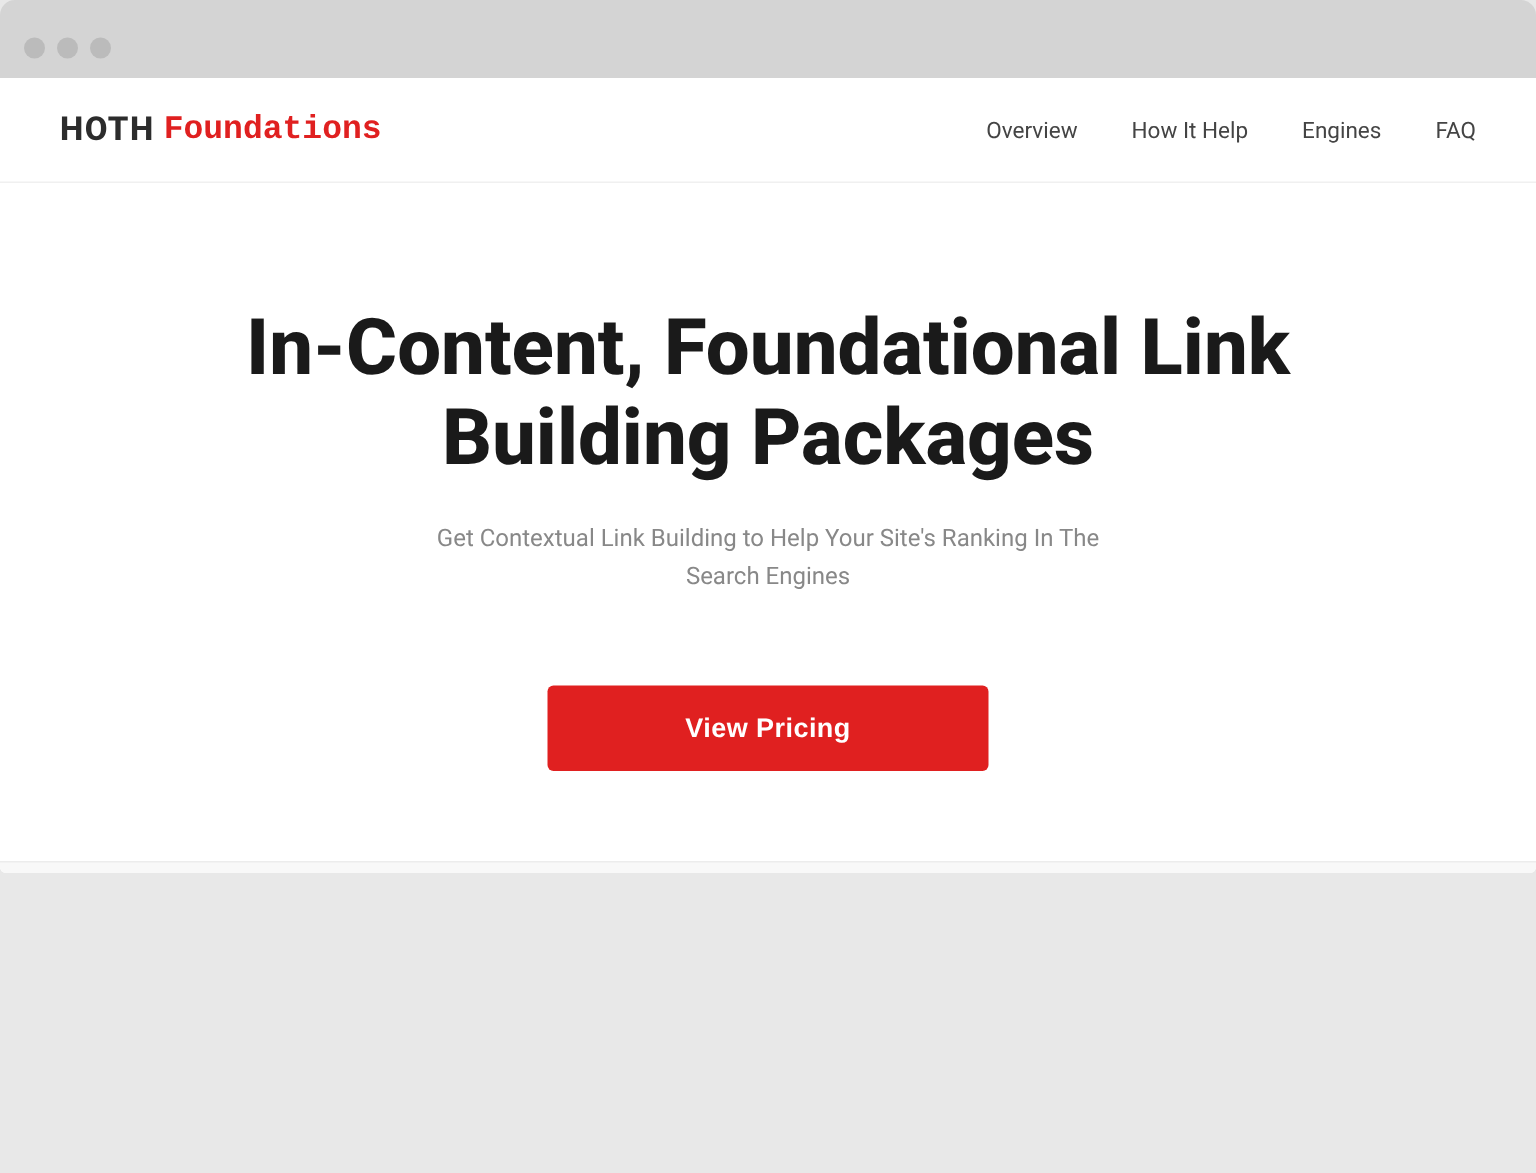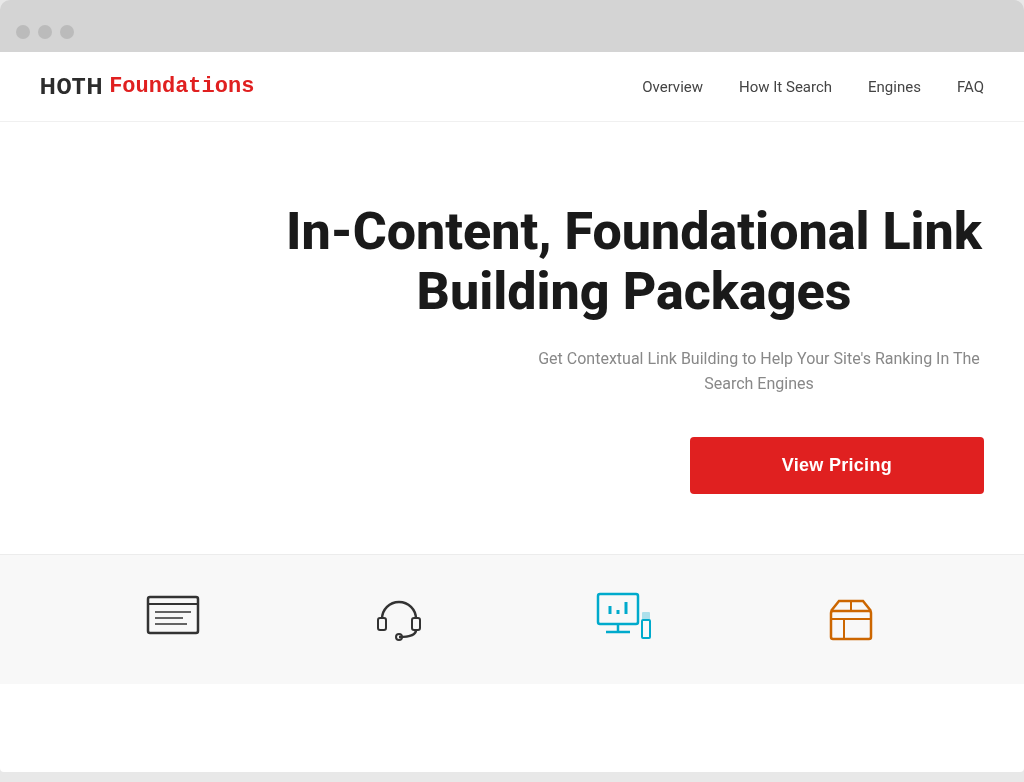--- a/index.html
+++ b/index.html
@@ -28,21 +28,21 @@
 
     .browser-dot {
       width: 14px;
       height: 14px;
       border-radius: 50%;
       background: #bbb;
     }
 
     .browser-content {
       background: #ffffff;
-      height: 720px;
+      height: 530px;
       border-radius: 0 0 4px 4px;
       overflow: hidden;
       position: relative;
     }
 
     
     .navbar {
       display: flex;
       align-items: center;
       justify-content: space-between;
@@ -85,42 +85,42 @@
       color: #444;
       text-decoration: none;
       font-weight: 400;
       cursor: pointer;
     }
 
     
     .hero {
       display: flex;
       flex-direction: column;
-      align-items: flex-end;
+      align-items: center;
       justify-content: center;
       padding: 80px 40px 60px;
       text-align: center;
       background: #fff;
     }
 
     .hero-title {
       font-size: 52px;
       font-weight: 800;
       color: #1a1a1a;
       line-height: 1.15;
       max-width: 700px;
       margin-bottom: 24px;
     }
 
     .hero-subtitle {
       font-size: 16px;
       color: #888;
       max-width: 450px;
       line-height: 1.6;
-      margin-bottom: 40px;
+      margin-bottom: 60px;
     }
 
     .hero-button {
       background: #e02020;
       color: #fff;
       border: none;
       padding: 18px 92px;
       font-size: 18px;
       font-weight: 600;
       border-radius: 4px;
@@ -166,21 +166,21 @@
 
 <div class="browser-content">
 
   <nav class="navbar">
     <div class="navbar-brand">
       <span class="brand-hoth">HOTH</span>
       <span class="brand-sub">Foundations</span>
     </div>
     <div class="navbar-links">
       <a class="nav-link">Overview</a>
-      <a class="nav-link">How It Search</a>
+      <a class="nav-link">How It Help</a>
       <a class="nav-link">Engines</a>
       <a class="nav-link">FAQ</a>
     </div>
   </nav>
 
   <section class="hero">
     <h1 class="hero-title">In-Content, Foundational Link Building Packages</h1>
     <p class="hero-subtitle">Get Contextual Link Building to Help Your Site's Ranking In The Search Engines</p>
     <button class="hero-button">View Pricing</button>
   </section>

